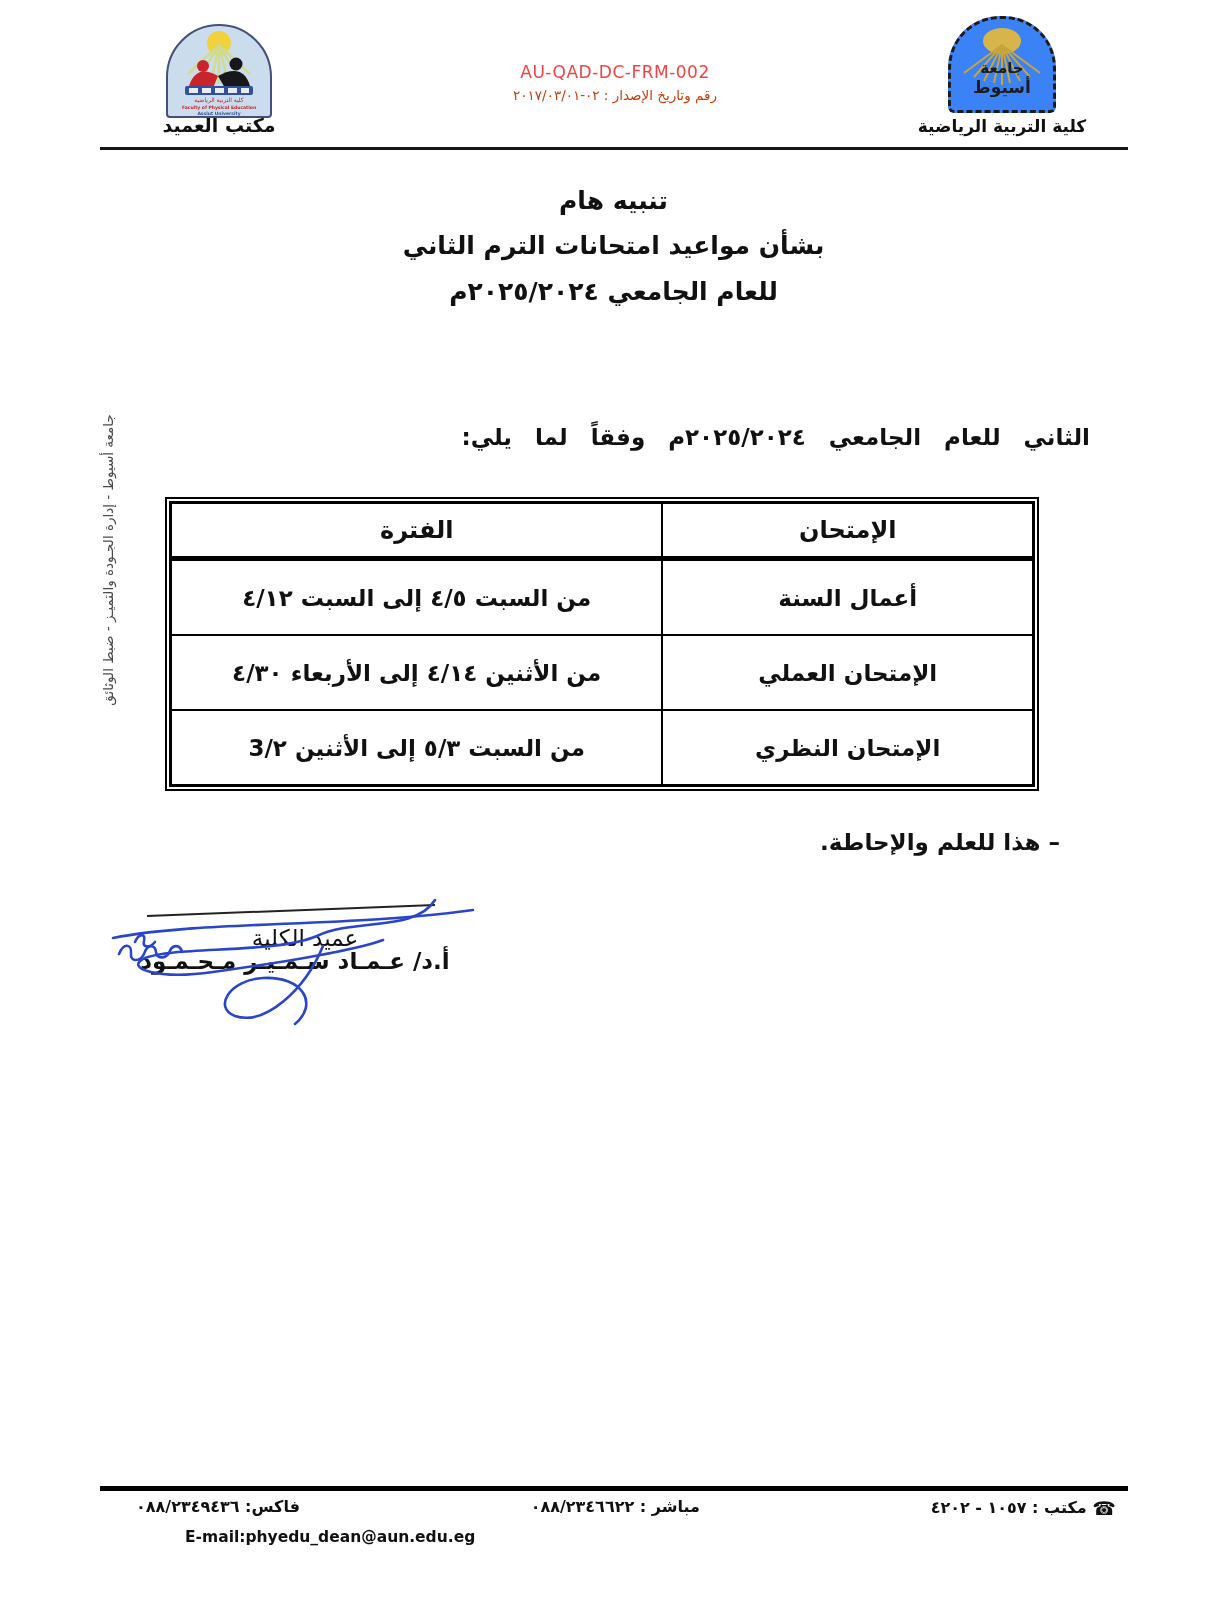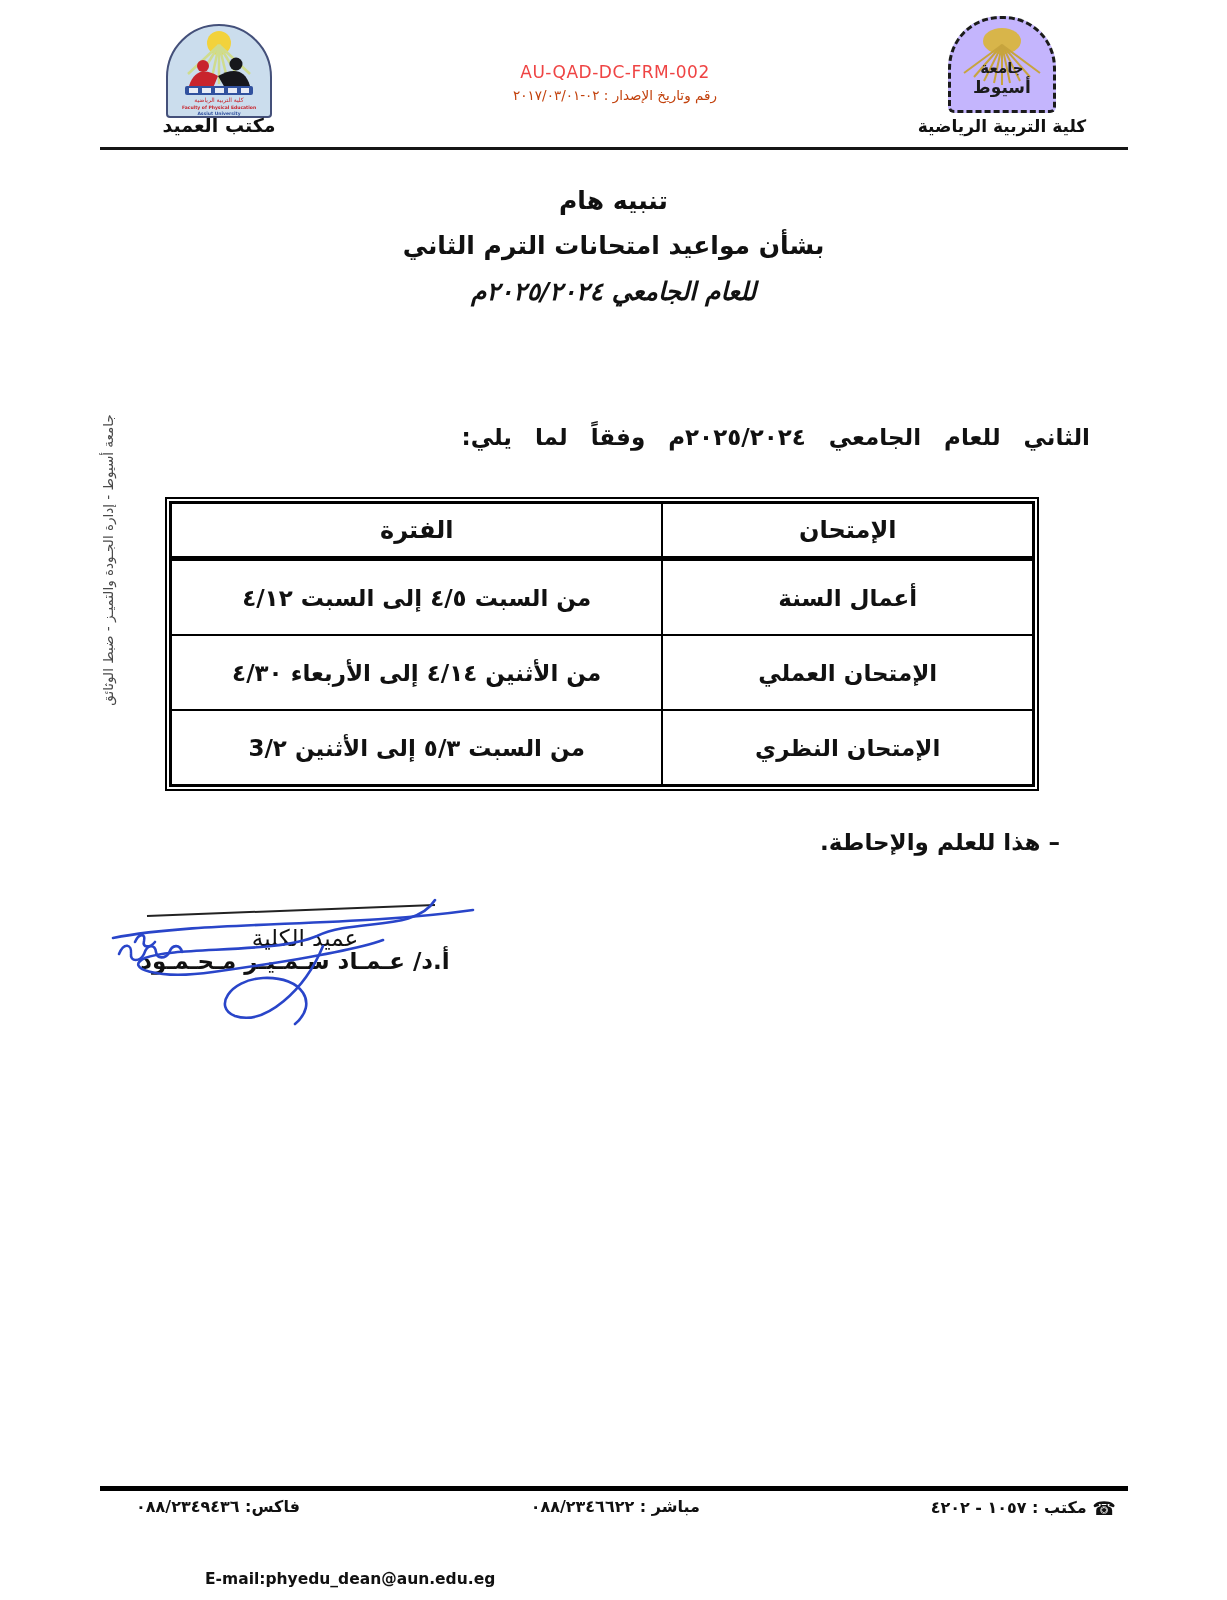--- a/index.html
+++ b/index.html
@@ -17,36 +17,36 @@
     border-radius:53px 53px 4px 4px;box-sizing:border-box;overflow:hidden;
   }
   .dean-caption{left:148px;top:114px;width:142px;text-align:center;
     font-size:19px;font-weight:bold;}
   .form-code{left:415px;top:62px;width:400px;text-align:center;
     font-size:17px;color:#ef4444;letter-spacing:.5px;}
   .issue-line{left:415px;top:87px;width:400px;text-align:center;
     font-size:13.5px;color:#c2410c;}
   .univ-logo{left:948px;top:16px;width:108px;height:97px;}
   .univ-logo-shape{
-    width:108px;height:97px;background:#c4b5fd;border:3px dashed #1b1b1b;
+    width:108px;height:97px;background:#3b82f6;border:3px dashed #1b1b1b;
     border-radius:52px 52px 6px 6px;box-sizing:border-box;overflow:hidden;
   }
   .fac-caption{left:903px;top:116px;width:198px;text-align:center;
     font-size:17px;font-weight:bold;}
   .top-rule{left:100px;top:147px;width:1028px;height:3px;background:#161616;}
 
   
   .side-note{
     left:-119px;top:549px;width:460px;height:22px;text-align:center;
     transform:rotate(-90deg);font-size:13.5px;color:#4a4a4a;white-space:nowrap;
   }
 
   
   .title-line{left:0;width:1227px;text-align:center;font-weight:bold;font-size:25px;}
-  .t1{top:186px;} .t2{top:231px;} .t3{top:277px;font-style:italic;}
+  .t1{top:186px;} .t2{top:231px;} .t3{top:277px;}
 
   
   .body-line{left:137px;width:953px;font-weight:bold;font-size:23px;direction:rtl;}
   .body-l1{top:349px;text-align:justify;text-align-last:justify;word-spacing:5px;}
   .body-l2{top:424px;text-align:right;word-spacing:15px;}
 
   
   .tbl-outer{left:165px;top:497px;width:874px;border:2px solid #000;
     padding:2px;box-sizing:border-box;}
   table.exam{width:100%;border-collapse:collapse;direction:rtl;
@@ -69,21 +69,21 @@
   .sig-svg{left:105px;top:858px;width:380px;height:180px;}
 
   
   .footer-bar{left:100px;top:1486px;width:1028px;height:5px;background:#000;}
   .footer-row1{
     left:100px;top:1497px;width:1028px;direction:rtl;display:flex;
     justify-content:space-between;box-sizing:border-box;
     padding:0 12px 0 36px;font-size:16px;font-weight:bold;
   }
   .phone-glyph{font-size:19px;vertical-align:-2px;}
-  .footer-email{left:185px;top:1570px;font-size:15.5px;font-weight:bold;margin-left:20px;}
+  .footer-email{left:185px;top:1528px;font-size:15.5px;font-weight:bold;}
   .footer-web{left:618px;top:1537px;font-size:15.5px;font-weight:bold;}
 </style>
 </head>
 <body>
 
 <div class="page">
 
   <div class="abs fac-logo">
     <div class="fac-logo-shape">
       <svg width="102" height="90" viewBox="0 0 102 90">

